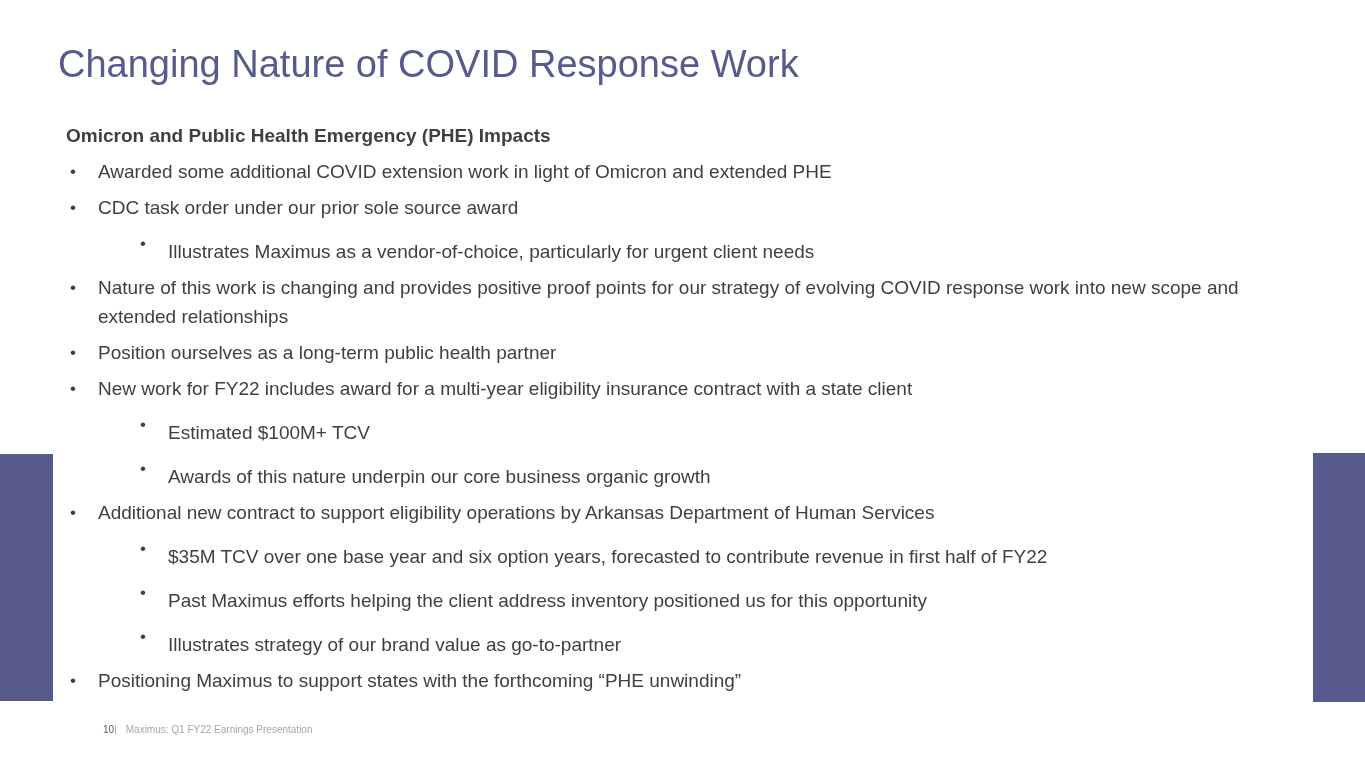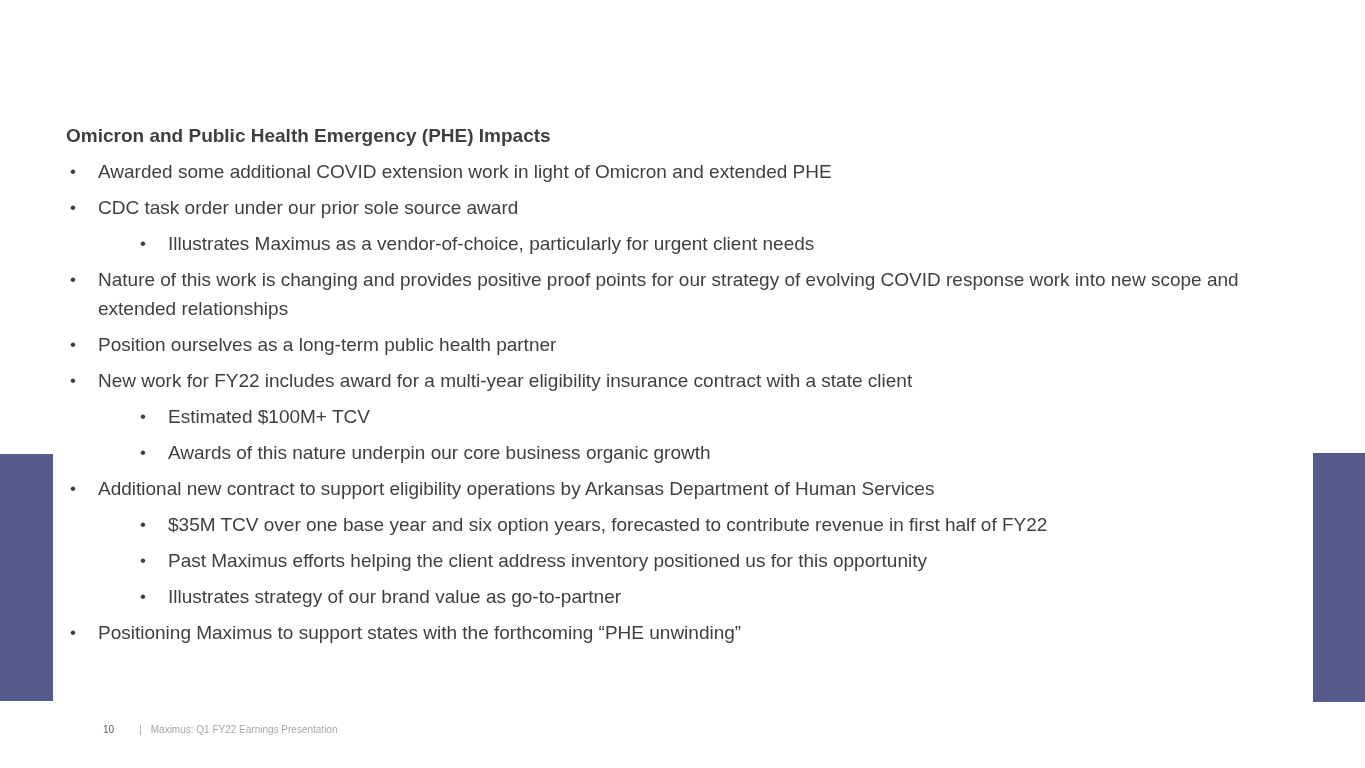--- a/index.html
+++ b/index.html
@@ -50,42 +50,43 @@
     align-items: flex-start;
   }
   .bullet-row .marker {
     flex: 0 0 32px;
     text-align: left;
     padding-left: 4px;
     font-size: 17px;
   }
   .bullet-row .btext { flex: 1 1 auto; max-width: 1168px; }
   .bullet-row.level2 { margin-left: 70px; }
-  .bullet-row.level2 .btext { max-width: 1060px; }
+  .bullet-row.level2 .btext { max-width: 1060px; margin-top: 8px; }
 
   .footer {
     position: absolute;
     left: 103px;
     top: 723px;
     font-size: 10px;
     line-height: 14px;
     color: #a6a6a6;
     white-space: nowrap;
   }
-  .footer .page-num { color: #595959; margin-right: 25px; }
+  .footer .page-num { color: #595959; margin-right: 0; }
   .footer .sep { color: #a6a6a6; margin-right: 9px; }
 </style>
 </head>
 <body>
 
 <div class="slide">
 
   <div class="side-bar left"></div>
   <div class="side-bar right"></div>
 
+  <h1 class="slide-title">Changing Nature of COVID Response Work</h1>
 
   <div class="content">
 
     <div class="line heading">Omicron and Public Health Emergency (PHE) Impacts</div>
 
     <div class="line bullet-row level1">
       <span class="marker">•</span>
       <span class="btext">Awarded some additional COVID extension work in light of Omicron and extended PHE</span>
     </div>
 

